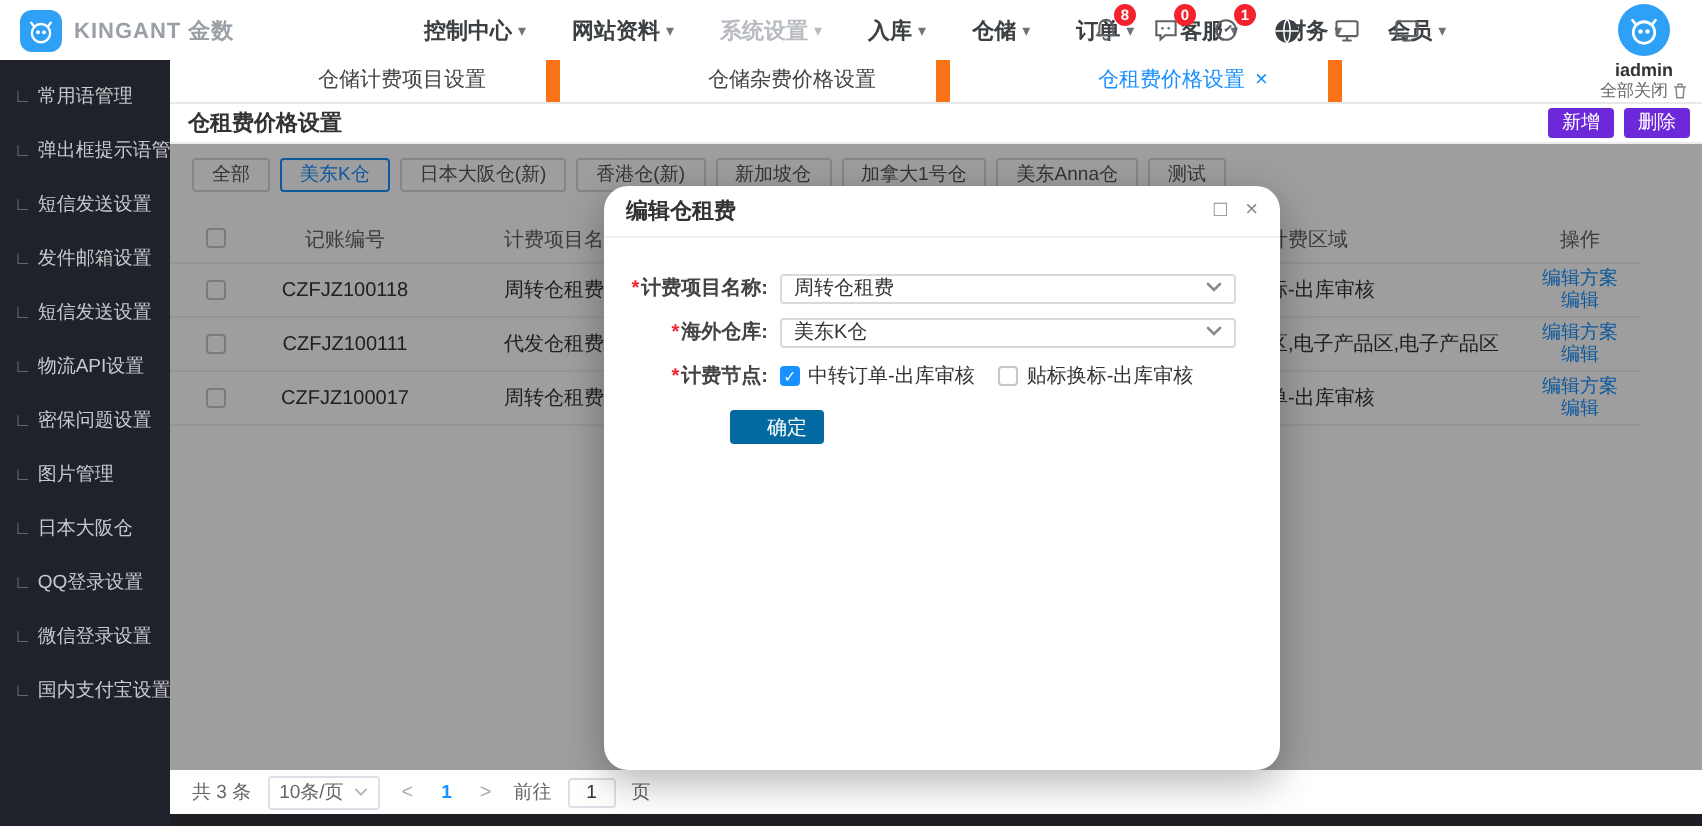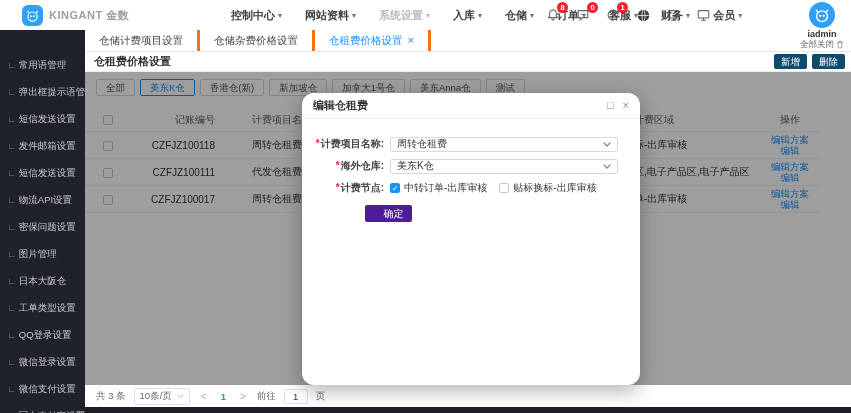--- a/index.html
+++ b/index.html
@@ -2,63 +2,63 @@
 <html><head>
 <meta charset="utf-8">
 <style>
   * { margin:0; padding:0; box-sizing:border-box; }
   html,body { width:851px; height:413px; }
   body { font-family:"Liberation Sans","DejaVu Sans",sans-serif; background:#fff; overflow:hidden; position:relative; }
   #app { position:absolute; inset:0; width:851px; height:413px; background:#fff; }
 
   
   .topbar { position:absolute; top:0; left:0; right:0; height:30px; background:#fff; display:flex; align-items:center; z-index:20; }
-  .brand { display:flex; align-items:center; gap:6px; padding-left:22px; width:231px; flex:none; }
+  .brand { display:flex; align-items:center; gap:6px; padding-left:10px; width:212px; flex:none; }
   .logo-box { width:21px; height:21px; border-radius:6px; background:#2ea0f5; display:flex; align-items:center; justify-content:center; }
   .brand-name { font-size:11px; font-weight:bold; color:#9aa0a6; letter-spacing:.5px; white-space:nowrap; }
   .nav-menus { display:flex; align-items:center; gap:23px; }
   .nav-item { font-size:11px; font-weight:bold; color:#3c4043; display:flex; align-items:center; gap:3px; cursor:pointer; white-space:nowrap; }
   .nav-item .nav-caret { font-size:8px; color:#707378; }
   .nav-item.muted, .nav-item.muted .nav-caret { color:#b9bcc2; }
   .topbar-icons { position:absolute; right:140px; top:0; height:30px; display:flex; align-items:center; gap:14px; }
   .tb-icon { position:relative; width:16px; height:16px; display:inline-flex; align-items:center; justify-content:center; cursor:pointer; }
   .badge { position:absolute; top:-5px; right:-7px; min-width:11px; height:11px; padding:0 2px; border-radius:6px; background:#f5222d; color:#fff; font-size:7.5px; line-height:11px; text-align:center; font-weight:bold; }
   .user-stack { position:absolute; right:3px; top:2px; width:52px; text-align:center; z-index:30; }
   .avatar { width:26px; height:26px; border-radius:50%; background:#2ea0f5; display:inline-flex; align-items:center; justify-content:center; }
   .user-name { font-size:9px; font-weight:bold; color:#333; line-height:10px; }
   .close-all { font-size:8.5px; color:#666; line-height:11px; display:flex; align-items:center; justify-content:center; gap:2px; cursor:pointer; }
 
   
-  .sidebar { position:absolute; top:30px; left:0; bottom:0; width:85px; background:#20222b; z-index:15; overflow:hidden; padding-top:21px; }
+  .sidebar { position:absolute; top:30px; left:0; bottom:0; width:85px; background:#20222b; z-index:15; overflow:hidden; padding-top:5px; }
   .sidebar-item { height:27px; line-height:27px; font-size:9.5px; color:#c8c9cc; padding-left:7px; white-space:nowrap; cursor:pointer; }
   .tree-mark { color:#787c85; margin-right:3px; font-size:9px; }
 
   
   .main { position:absolute; left:85px; top:30px; right:0; bottom:0; background:#f4f5f7; }
   .tabbar { position:absolute; top:0; left:0; right:0; height:22px; background:#fff; border-bottom:1px solid #e8e8e8; display:flex; }
-  .tab { padding:0 14px; line-height:21px; font-size:10.5px; color:#444; border-right:3px solid #f97316; cursor:pointer; display:flex; align-items:center; gap:5px; white-space:nowrap; }
+  .tab { padding:0 30px; line-height:21px; font-size:10.5px; color:#444; border-right:7px solid #f97316; cursor:pointer; display:flex; align-items:center; gap:5px; white-space:nowrap;margin-left:44px; }
   .tab.active { color:#1890ff; }
   .tab-close { color:#1890ff; font-size:11px; line-height:1; }
   .titlebar { position:absolute; top:22px; left:0; right:0; height:20px; background:#fff; display:flex; align-items:center; justify-content:space-between; padding:0 6px 0 9px; border-bottom:1px solid #ededed; }
   .page-title { font-size:11px; font-weight:bold; color:#333; }
   .tb-btns { display:flex; gap:5px; }
-  .btn-sm { background:#0c4a6e; color:#fff; font-size:9.5px; line-height:15px; padding:0 7px; border-radius:2px; border:none; cursor:pointer; }
+  .btn-sm { background:#6d28d9; color:#fff; font-size:9.5px; line-height:15px; padding:0 7px; border-radius:2px; border:none; cursor:pointer; }
 
   .content-card { position:absolute; top:42px; left:0; right:0; bottom:28px; background:#fff; overflow:hidden; }
   .chips { display:flex; gap:5px; padding:7px 0 0 11px;text-align:right; }
   .chip { font-size:9.5px; line-height:15px; padding:0 9px; border:1px solid #d9d9d9; border-radius:2px; color:#555; background:#fff; cursor:pointer; white-space:nowrap; }
   .chip.selected { color:#1890ff; border-color:#1890ff; }
 
   .tbl { margin-top:12px; width:735px; font-size:10px; color:#333; }
   .trow { display:flex; align-items:center; border-bottom:1px solid #f0f0f0; }
   .thead-row { height:24px; color:#606266; }
   .drow { height:27px; }
   .cell { white-space:nowrap; overflow:hidden; }
   .col-check { width:45px; text-align:center; }
-  .col-id { width:85px; text-align:right; }
+  .col-id { width:85px; text-align:center; }
   .col-name { width:405px; padding-left:37px; }
   .col-region { width:140px; padding-left:14px; }
   .col-action { width:60px; text-align:center; }
   .cbx { display:inline-block; width:10px; height:10px; border:1px solid #c4c6cc; border-radius:2px; background:#fff; vertical-align:middle; cursor:pointer; }
   .op-link { display:block; color:#1890ff; font-size:9.5px; line-height:11px; cursor:pointer; }
 
   .overlay { position:absolute; top:42px; left:0; right:0; bottom:28px; background:rgba(0,0,0,.38); z-index:40; }
 
   .pagination { position:absolute; left:0; right:0; bottom:6px; height:22px; background:#fff; display:flex; align-items:center; gap:8px; padding-left:11px; font-size:9.5px; color:#666; z-index:45; }
   .pg-size { border:1px solid #dcdfe6; border-radius:2px; padding:1px 5px; display:flex; align-items:center; gap:5px; color:#666; cursor:pointer; }
@@ -75,21 +75,21 @@
   .mh-icon { font-size:11px; line-height:1; cursor:pointer; }
   .m-body { padding:14px 22px 0 10px; }
   .m-row { height:22px; display:flex; align-items:center; }
   .m-label { width:72px; text-align:right; font-size:10px; font-weight:bold; color:#444; flex:none; white-space:nowrap; }
   .m-label.req::before { content:"*"; color:#f5222d; margin-right:1px; }
   .m-label::after { content:":"; }
   .m-select { flex:1; height:15px; margin-left:6px; border:1px solid #d9d9d9; border-radius:2px; display:flex; align-items:center; justify-content:space-between; padding:0 6px; font-size:10px; color:#333; cursor:pointer; background:#fff; }
   .m-checks { display:flex; align-items:center; gap:12px; margin-left:6px; font-size:10px; color:#333; }
   .chk-item { display:flex; align-items:center; gap:4px; cursor:pointer; }
   .cbx.checked { background:#1890ff; border-color:#1890ff; color:#fff; font-size:8px; line-height:10px; text-align:center; }
-  .m-confirm { margin:6px 0 0 63px; width:47px; height:17px; background:#4c1d95; color:#fff; border:none; border-radius:2px; font-size:10px; cursor:pointer;padding-left:10px; }
+  .m-confirm { margin:6px 0 0 63px; width:47px; height:17px; background:#0369a1; color:#fff; border:none; border-radius:2px; font-size:10px; cursor:pointer;padding-left:10px; }
 </style>
 </head>
 <body>
 
 <div id="app">
 
   <div class="topbar">
     <div class="brand">
       <span class="logo-box">
         <svg width="17" height="17" viewBox="0 0 16 16">
@@ -215,24 +215,22 @@
   <div class="sidebar" id="sidebar">
       <div class="sidebar-item"><span class="tree-mark">∟</span><span>常用语管理</span></div>
       <div class="sidebar-item"><span class="tree-mark">∟</span><span>弹出框提示语管理</span></div>
       <div class="sidebar-item"><span class="tree-mark">∟</span><span>短信发送设置</span></div>
       <div class="sidebar-item"><span class="tree-mark">∟</span><span>发件邮箱设置</span></div>
       <div class="sidebar-item"><span class="tree-mark">∟</span><span>短信发送设置</span></div>
       <div class="sidebar-item"><span class="tree-mark">∟</span><span>物流API设置</span></div>
       <div class="sidebar-item"><span class="tree-mark">∟</span><span>密保问题设置</span></div>
       <div class="sidebar-item"><span class="tree-mark">∟</span><span>图片管理</span></div>
       <div class="sidebar-item"><span class="tree-mark">∟</span><span>日本大阪仓</span></div>
-      <div class="sidebar-item"><span class="tree-mark">∟</span><span>工单类型设置</span></div>
       <div class="sidebar-item"><span class="tree-mark">∟</span><span>QQ登录设置</span></div>
       <div class="sidebar-item"><span class="tree-mark">∟</span><span>微信登录设置</span></div>
-      <div class="sidebar-item"><span class="tree-mark">∟</span><span>微信支付设置</span></div>
       <div class="sidebar-item"><span class="tree-mark">∟</span><span>国内支付宝设置</span></div>
     </div>
 
   <div class="main">
     <div class="tabbar" id="tabbar">
         <span class="tab">
           <span>仓储计费项目设置</span>
         </span>
         <span class="tab">
           <span>仓储杂费价格设置</span>
@@ -248,20 +246,21 @@
       <span class="tb-btns">
         <button class="btn-sm">新增</button>
         <button class="btn-sm">删除</button>
       </span>
     </div>
 
     <div class="content-card">
       <div class="chips" id="chips">
           <span class="chip">全部</span>
           <span class="chip selected">美东K仓</span>
+          <span class="chip">日本大阪仓(新)</span>
           <span class="chip">香港仓(新)</span>
           <span class="chip">新加坡仓</span>
           <span class="chip">加拿大1号仓</span>
           <span class="chip">美东Anna仓</span>
           <span class="chip">测试</span>
         </div>
       <div class="tbl" id="tbl">
           <div class="trow thead-row">
             <span class="cell col-check"><span class="cbx"></span></span>
             <span class="cell col-id">记账编号</span>

